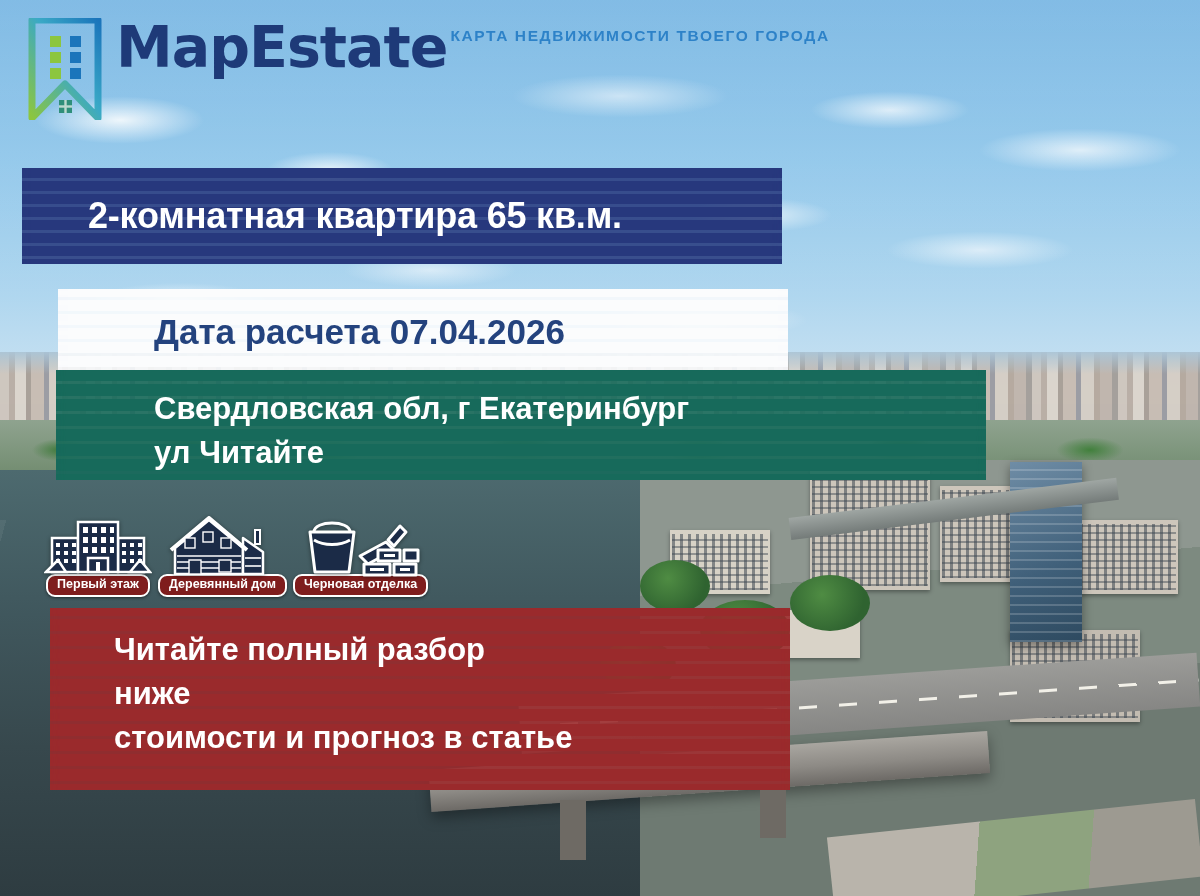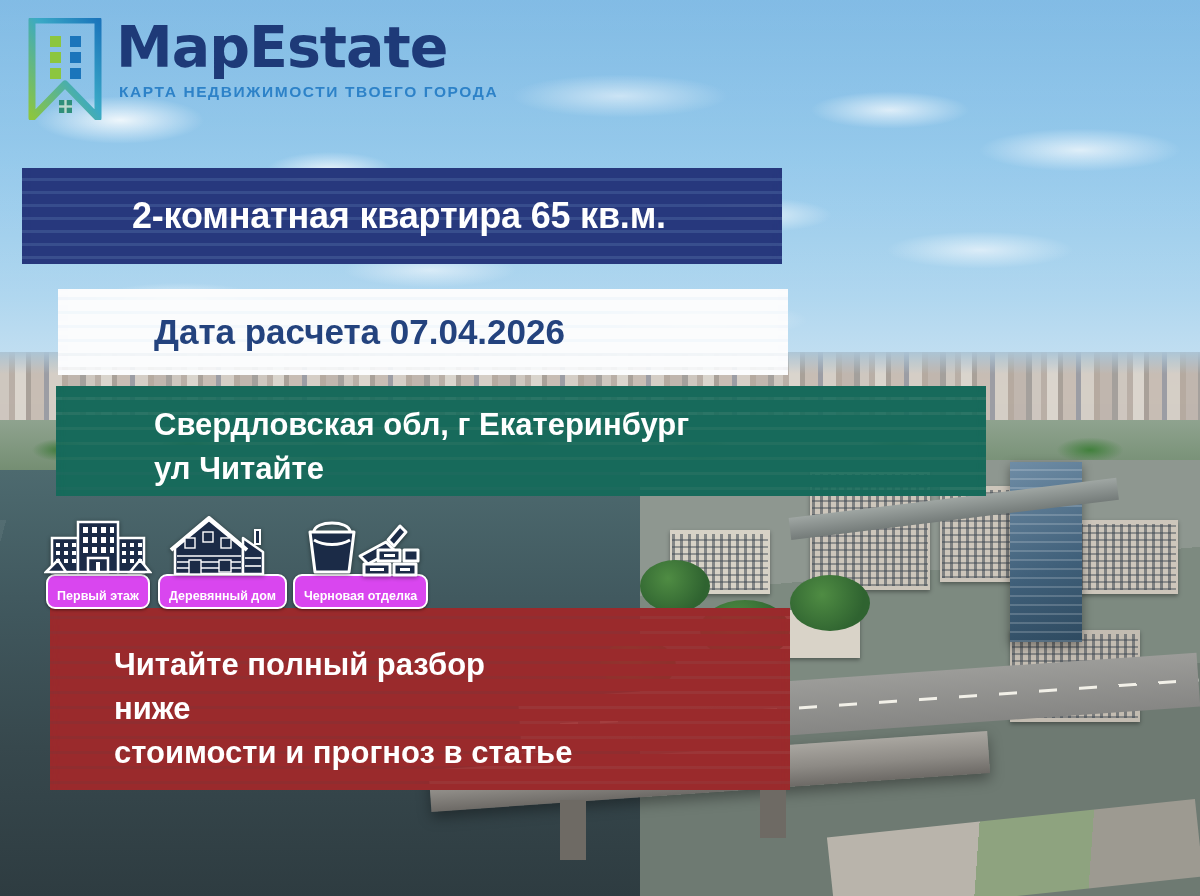--- a/index.html
+++ b/index.html
@@ -113,21 +113,21 @@
   .trees{position:absolute;border-radius:50%;background:radial-gradient(circle at 40% 35%,#4f8c43,#2f6330 70%);}
   .photo-haze{
     position:absolute;inset:0;
     background:linear-gradient(rgba(255,255,255,.10),rgba(255,255,255,0) 35%);
     pointer-events:none;
   }
 
   
   .logo{position:absolute;left:28px;top:18px;display:flex;align-items:flex-start;gap:14px;}
   .logo-mark{width:74px;height:102px;display:block;}
-  .logo-text{display:flex;flex-direction:column;margin-top:2px;}
+  .logo-text{display:flex;flex-direction:row;margin-top:2px;}
   .logo-word{
     font-size:57px;font-weight:bold;color:#1e3a78;letter-spacing:-1px;
     line-height:.98;font-family:"DejaVu Sans", sans-serif;
   }
   .logo-tag{
     font-size:15.5px;font-weight:bold;color:#2d82c8;letter-spacing:1.6px;
     margin-top:7px;margin-left:3px;font-family:"Liberation Sans", sans-serif;
   }
 
   
@@ -151,21 +151,21 @@
     mask-image:linear-gradient(90deg,rgba(0,0,0,0),#000),repeating-linear-gradient(0deg,#000 0 4px,rgba(0,0,0,.25) 4px 9px);
   }
   .banner-title .brush-bg::after{
     right:-54px;width:64px;background:#27387d;
     -webkit-mask-image:linear-gradient(270deg,rgba(0,0,0,0),#000),repeating-linear-gradient(0deg,#000 0 4px,rgba(0,0,0,.22) 4px 10px);
     -webkit-mask-composite:source-in;mask-composite:intersect;
     mask-image:linear-gradient(270deg,rgba(0,0,0,0),#000),repeating-linear-gradient(0deg,#000 0 4px,rgba(0,0,0,.22) 4px 10px);
   }
   .banner-title .txt{
     position:relative;color:#fff;font-size:36px;font-weight:bold;
-    padding-left:66px;letter-spacing:-.2px;margin-left:44px;
+    padding-left:66px;letter-spacing:-.2px;
   }
 
   
   .banner-date{left:58px;top:289px;width:730px;height:86px;}
   .banner-date .brush-bg{
     background:#fbfcfd;
     -webkit-mask-image:repeating-linear-gradient(0deg,#000 0 5px,rgba(0,0,0,.88) 5px 8px,#000 8px 14px);
     mask-image:repeating-linear-gradient(0deg,#000 0 5px,rgba(0,0,0,.88) 5px 8px,#000 8px 14px);
   }
   .banner-date .brush-bg::before{
@@ -178,21 +178,21 @@
     right:-50px;width:60px;background:#fbfcfd;
     -webkit-mask-image:linear-gradient(270deg,rgba(0,0,0,0),#000),repeating-linear-gradient(0deg,#000 0 4px,rgba(0,0,0,.2) 4px 10px);
     -webkit-mask-composite:source-in;mask-composite:intersect;
     mask-image:linear-gradient(270deg,rgba(0,0,0,0),#000),repeating-linear-gradient(0deg,#000 0 4px,rgba(0,0,0,.2) 4px 10px);
   }
   .banner-date .txt{
     position:relative;color:#24437e;font-size:35px;font-weight:bold;padding-left:96px;
   }
 
   
-  .banner-address{left:56px;top:386px;width:930px;height:110px;align-items:flex-start;}
+  .banner-address{left:56px;top:370px;width:930px;height:110px;align-items:flex-start;}
   .banner-address .brush-bg{
     background:#176a5b;
     -webkit-mask-image:repeating-linear-gradient(0deg,#000 0 6px,rgba(0,0,0,.9) 6px 9px,#000 9px 15px);
     mask-image:repeating-linear-gradient(0deg,#000 0 6px,rgba(0,0,0,.9) 6px 9px,#000 9px 15px);
   }
   .banner-address .brush-bg::before{
     left:-52px;width:62px;background:#176a5b;
     -webkit-mask-image:linear-gradient(90deg,rgba(0,0,0,0),#000),repeating-linear-gradient(0deg,#000 0 5px,rgba(0,0,0,.2) 5px 11px);
     -webkit-mask-composite:source-in;mask-composite:intersect;
     mask-image:linear-gradient(90deg,rgba(0,0,0,0),#000),repeating-linear-gradient(0deg,#000 0 5px,rgba(0,0,0,.2) 5px 11px);
@@ -202,21 +202,21 @@
     -webkit-mask-image:linear-gradient(270deg,rgba(0,0,0,0),#000),repeating-linear-gradient(0deg,#000 0 5px,rgba(0,0,0,.2) 5px 11px);
     -webkit-mask-composite:source-in;mask-composite:intersect;
     mask-image:linear-gradient(270deg,rgba(0,0,0,0),#000),repeating-linear-gradient(0deg,#000 0 5px,rgba(0,0,0,.2) 5px 11px);
   }
   .banner-address .txt{
     position:relative;color:#fff;font-size:31px;font-weight:bold;
     padding-left:98px;padding-top:17px;line-height:1.42;
   }
 
   
-  .banner-cta{left:50px;top:608px;width:740px;height:182px;align-items:center;}
+  .banner-cta{left:50px;top:608px;width:740px;height:182px;align-items:flex-start;}
   .banner-cta .brush-bg{
     background:#9a2a2c;
     -webkit-mask-image:repeating-linear-gradient(0deg,#000 0 6px,rgba(0,0,0,.9) 6px 9px,#000 9px 15px);
     mask-image:repeating-linear-gradient(0deg,#000 0 6px,rgba(0,0,0,.9) 6px 9px,#000 9px 15px);
   }
   .banner-cta .brush-bg::before{
     left:-46px;width:56px;background:#9a2a2c;
     -webkit-mask-image:linear-gradient(90deg,rgba(0,0,0,0),#000),repeating-linear-gradient(0deg,#000 0 5px,rgba(0,0,0,.2) 5px 11px);
     -webkit-mask-composite:source-in;mask-composite:intersect;
     mask-image:linear-gradient(90deg,rgba(0,0,0,0),#000),repeating-linear-gradient(0deg,#000 0 5px,rgba(0,0,0,.2) 5px 11px);
@@ -230,22 +230,22 @@
   .banner-cta .txt{
     position:relative;color:#fff;font-size:31px;font-weight:bold;
     padding-left:64px;padding-top:20px;line-height:1.42;
   }
 
   
   .badges{position:absolute;left:44px;top:516px;display:flex;align-items:flex-end;gap:6px;z-index:6;}
   .badge{display:flex;flex-direction:column;align-items:center;}
   .badge-icon{display:block;filter:drop-shadow(0 1px 2px rgba(0,0,0,.45));}
   .badge-label{
-    margin-top:-6px;background:#d946ef;border:2px solid #fff;border-radius:9px;
-    color:#fff;font-size:12.5px;font-weight:bold;padding:13px 9px 4px;white-space:nowrap;
+    margin-top:-6px;background:#7f1d1d;border:2px solid #fff;border-radius:9px;
+    color:#fff;font-size:12.5px;font-weight:bold;padding:1px 9px 4px;white-space:nowrap;
     box-shadow:0 1px 3px rgba(0,0,0,.5);
   }
 </style>
 </head>
 <body>
 
 <div class="poster">
 
   <div class="photo">
     <div class="sky"></div>

